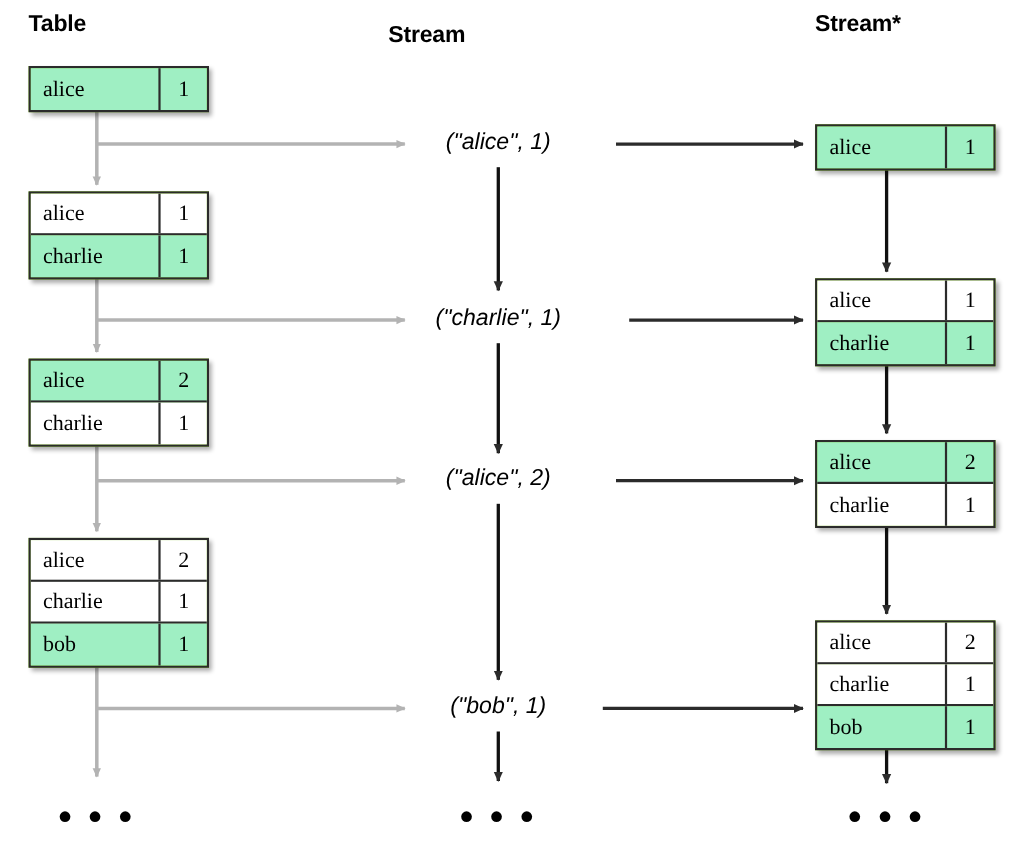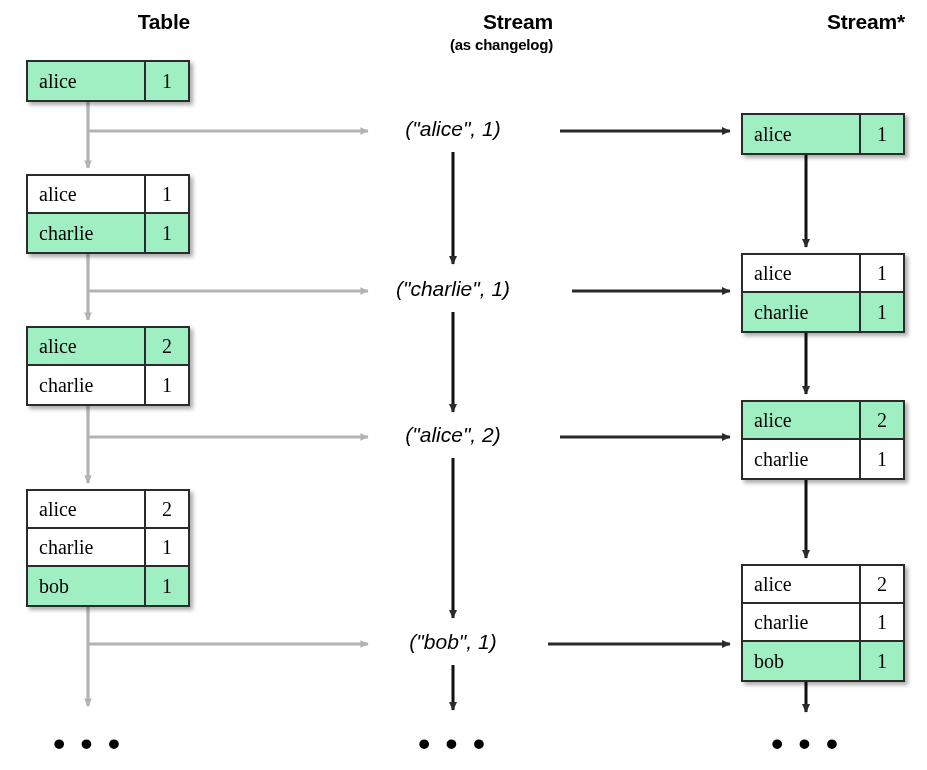--- a/index.html
+++ b/index.html
@@ -21,21 +21,21 @@
     width: 927px;
     height: 770px;
   }
 
   .col-header {
     position: absolute;
     font-family: "Liberation Sans", sans-serif;
     font-weight: bold;
     font-size: 21px;
     color: #000000;
-    text-align: right;
+    text-align: left;
     white-space: nowrap;
     letter-spacing: -0.2px;
   }
   .col-header .sub {
     display: block;
     font-size: 15px;
     font-weight: bold;
     margin-top: 2px;
   }
 
@@ -150,23 +150,22 @@
     <line x1="806" y1="330" x2="806" y2="394" stroke="#111" stroke-width="3" marker-end="url(#ahBlack)"></line>
     <line x1="806" y1="477" x2="806" y2="558" stroke="#111" stroke-width="3" marker-end="url(#ahBlack)"></line>
     <line x1="806" y1="680" x2="806" y2="712" stroke="#111" stroke-width="3" marker-end="url(#ahBlack)"></line>
   </g>
 </svg>
 
 <div class="col-header" style="left:26px; top:10px; width:164px;">
   <span>Table</span>
 </div>
 
-<div class="col-header" style="left:353px; top:10px; width:200px;">
+<div class="col-header" style="left:353px; top:20px; width:200px;">
   <span>Stream</span>
-  <span class="sub">(as changelog)</span>
 </div>
 
 <div class="col-header" style="left:741px; top:10px; width:164px;">
   <span>Stream*</span>
 </div>
 
 <div id="left-tables-mount">
     <div class="tbl" style="left: 26px; top: 60px; width: 164px;">
       <div class="row hl">
         <div class="cell-key">alice</div>

